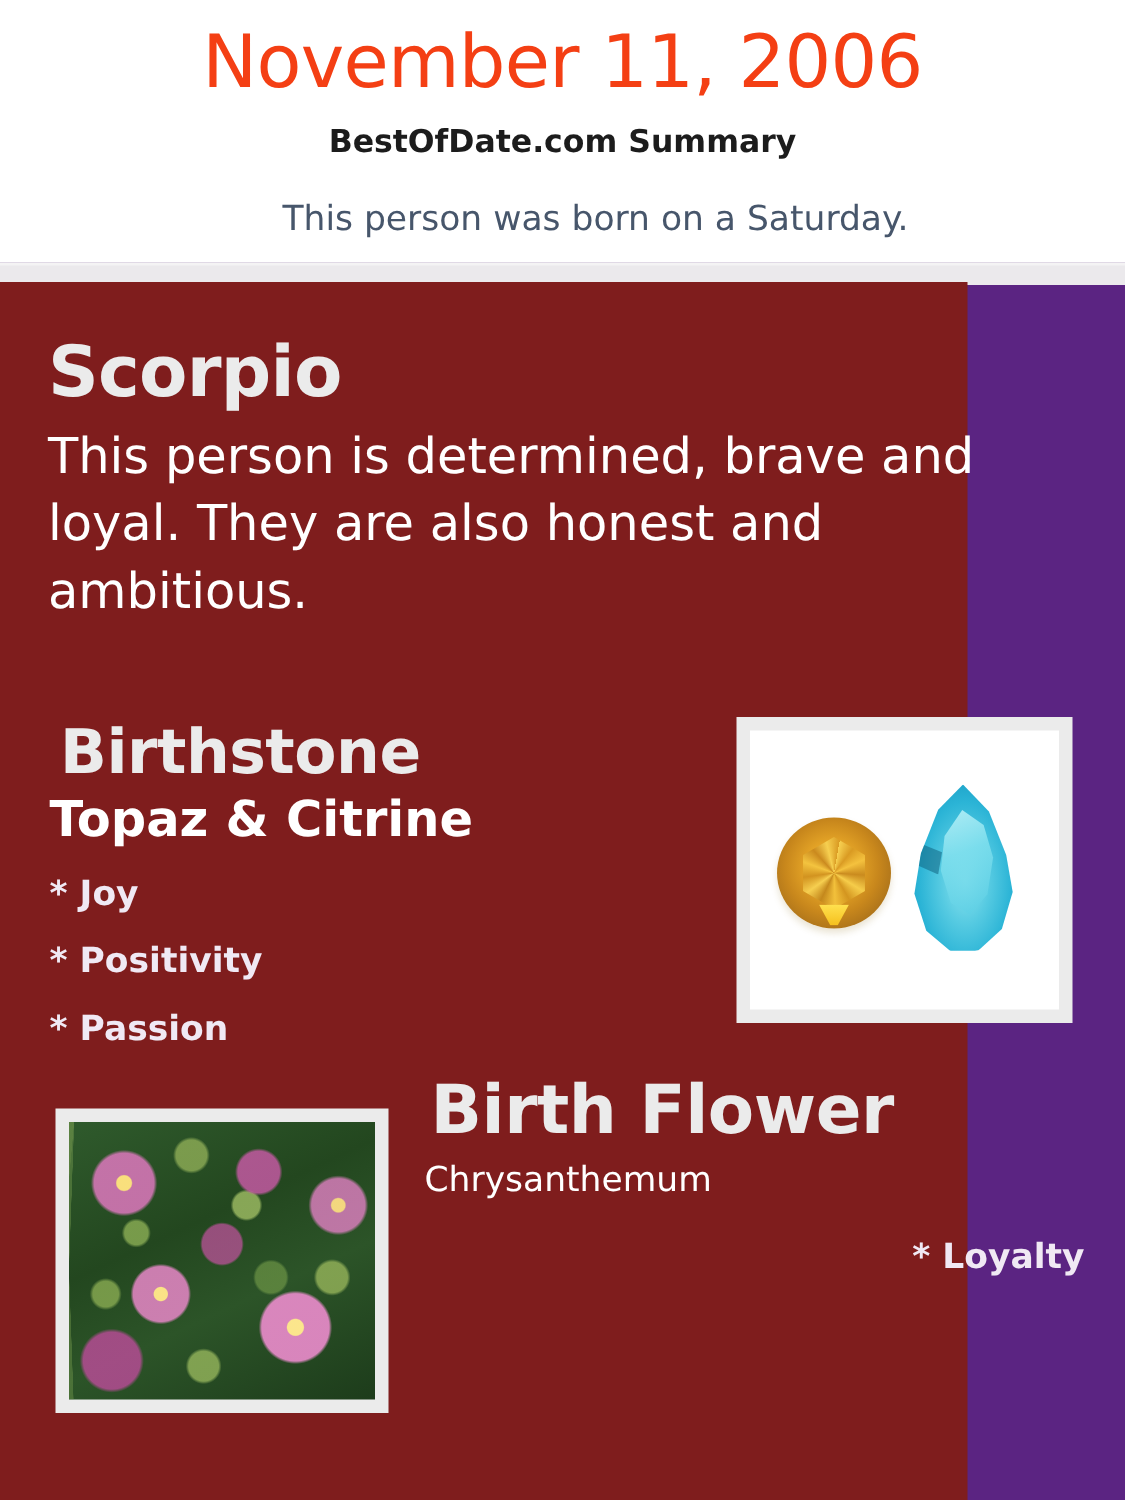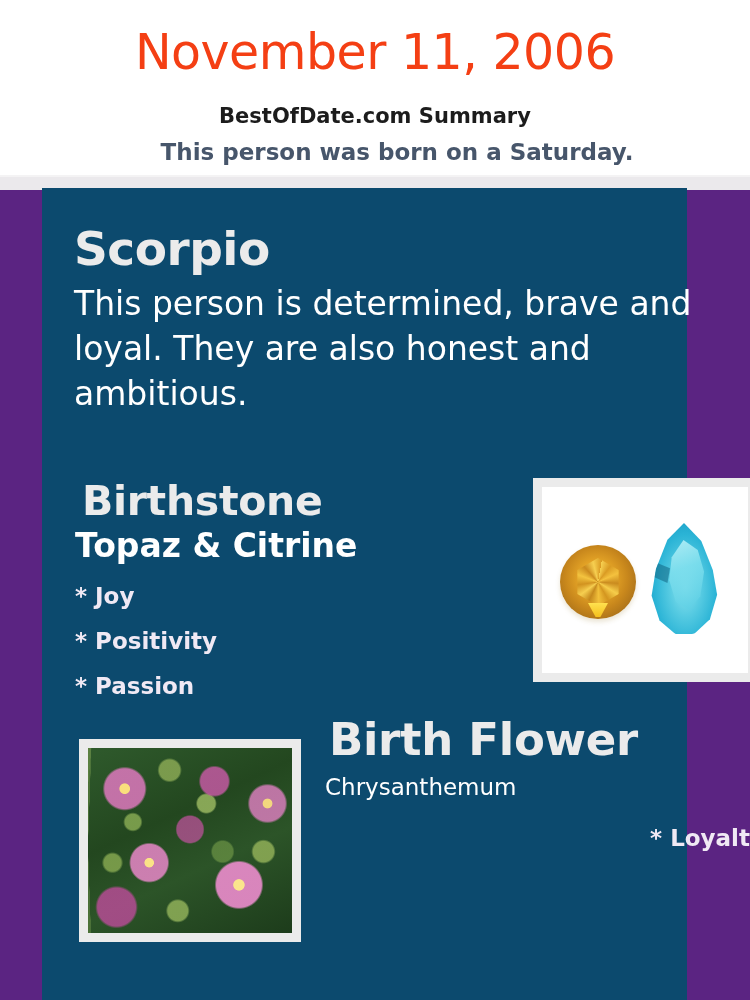--- a/index.html
+++ b/index.html
@@ -23,63 +23,62 @@
   
   .header {
     position: absolute;
     left: 0; top: 0;
     width: 750px;
     height: 175px;
     background: #ffffff;
     text-align: center;
   }
   .header-title {
-    margin: 12px;
+    margin: 1px;
     padding-top: 12px;
     font-size: 49px;
     font-weight: 400;
     line-height: 58px;
     color: #f43f14;
     letter-spacing: -0.5px;
     white-space: nowrap;
   }
   .header-subtitle {
     margin: 0;
     padding-top: 6px;
     font-size: 21px;
     font-weight: 700;
     line-height: 33px;
     color: #1c1c1c;
   }
   .header-note {
-    margin: 0;
+    margin: 16px;
     padding-top: 5px;
     font-size: 23px;
-    font-weight: 700;
+    font-weight: 400;
     line-height: 28px;
     color: #47566b;
     padding-left: 44px;
   }
   .divider {
     position: absolute;
     left: 0; top: 175px;
     width: 750px;
     height: 13px;
     background: #ebe9ec;
     border-top: 2px solid #f4f3f4;
   }
 
   
   .body-area {
     position: absolute;
     left: 0; top: 188px;
     width: 645px;
     height: 812px;
-    background: #0c4a6e;
-    margin-left: 42px;
+    background: #7f1d1d;
   }
 
   
   .zodiac {
     position: absolute;
     left: 32px;
     top: 34px;
     width: 670px;
   }
   .zodiac-name {

